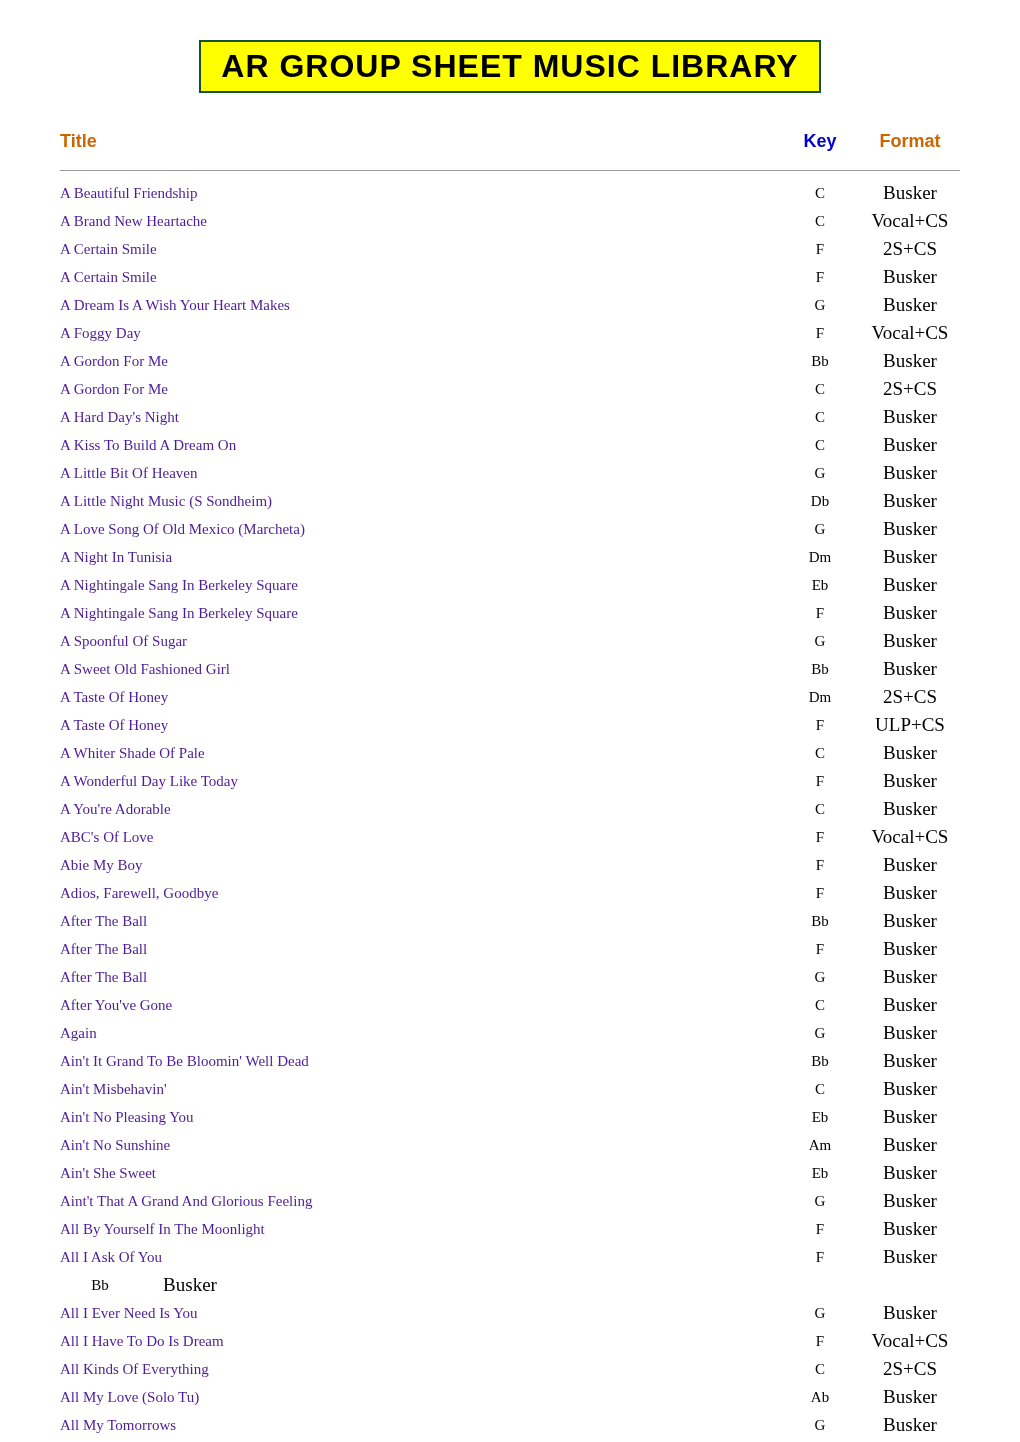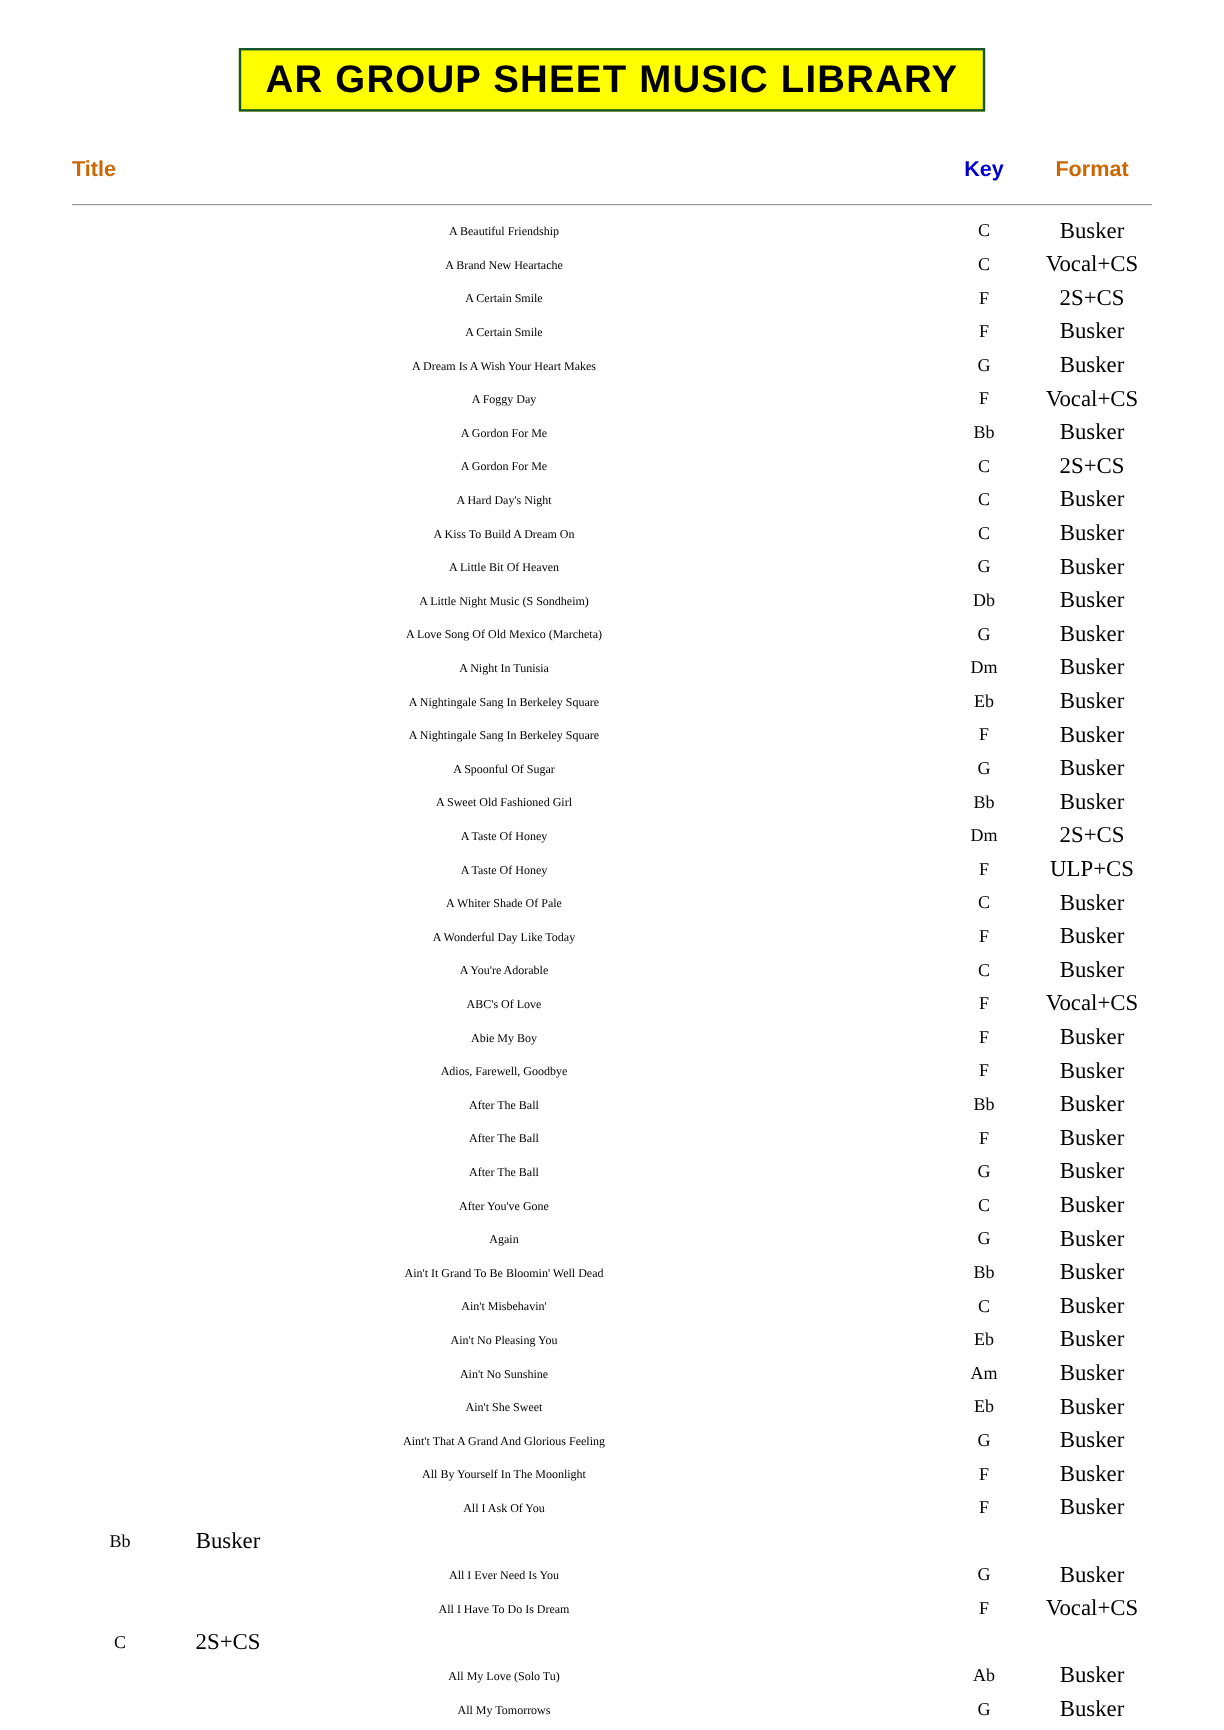--- a/index.html
+++ b/index.html
@@ -78,23 +78,22 @@
     }
 
     .table-row {
       display: flex;
       align-items: center;
       padding: 3px 0;
     }
 
     .row-title {
       flex: 1;
-      font-size: 10px;
-      color: #000000;
-      text-align: center;
+      font-size: 15px;
+      color: #4c1d95;
     }
 
     .row-key {
       width: 80px;
       text-align: center;
       font-size: 15px;
       color: #000000;
     }
 
     .row-format {
@@ -331,20 +330,21 @@
         <div class="row-title">All I Ever Need Is You</div>
         <div class="row-key">G</div>
         <div class="row-format">Busker</div>
       </div>
       <div class="table-row">
         <div class="row-title">All I Have To Do Is Dream</div>
         <div class="row-key">F</div>
         <div class="row-format">Vocal+CS</div>
       </div>
       <div class="table-row">
+        <div class="row-title">All Kinds Of Everything</div>
         <div class="row-key">C</div>
         <div class="row-format">2S+CS</div>
       </div>
       <div class="table-row">
         <div class="row-title">All My Love (Solo Tu)</div>
         <div class="row-key">Ab</div>
         <div class="row-format">Busker</div>
       </div>
       <div class="table-row">
         <div class="row-title">All My Tomorrows</div>

